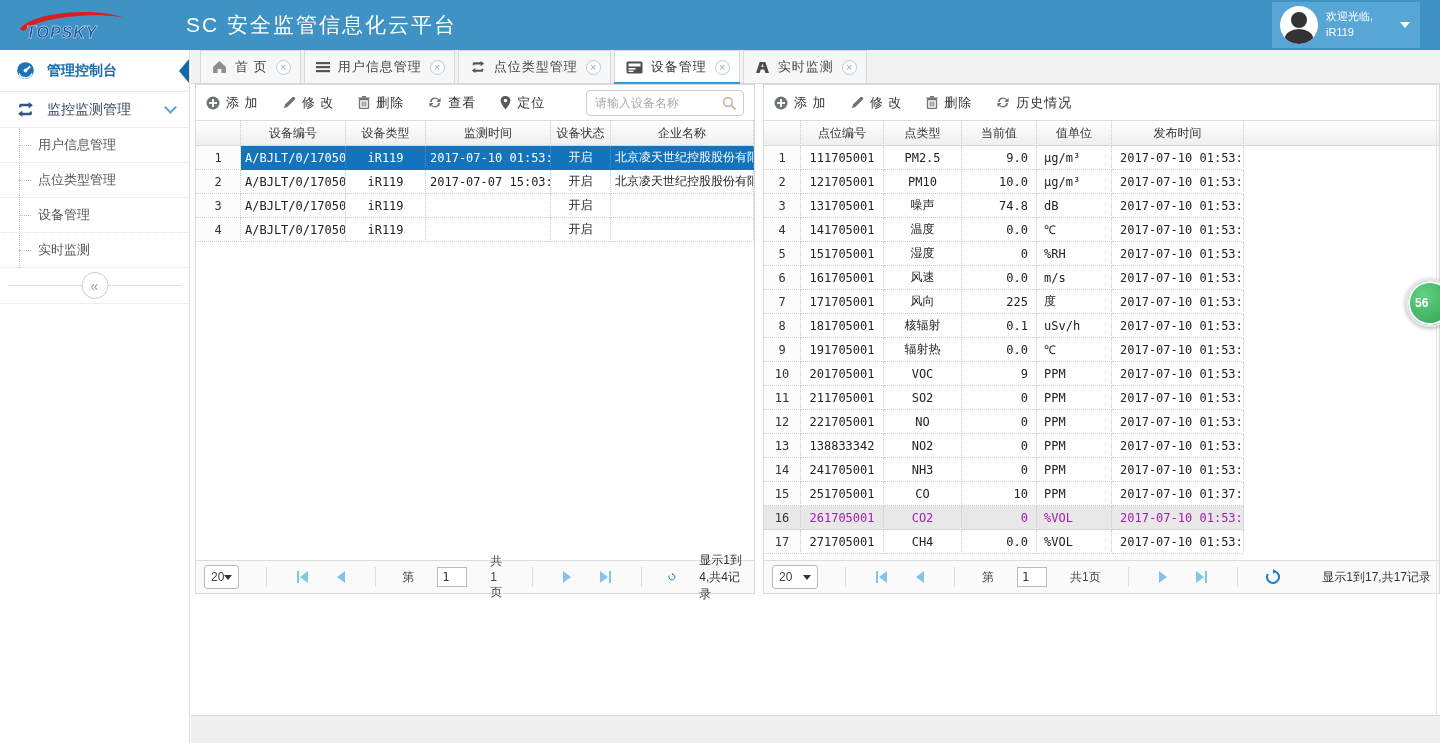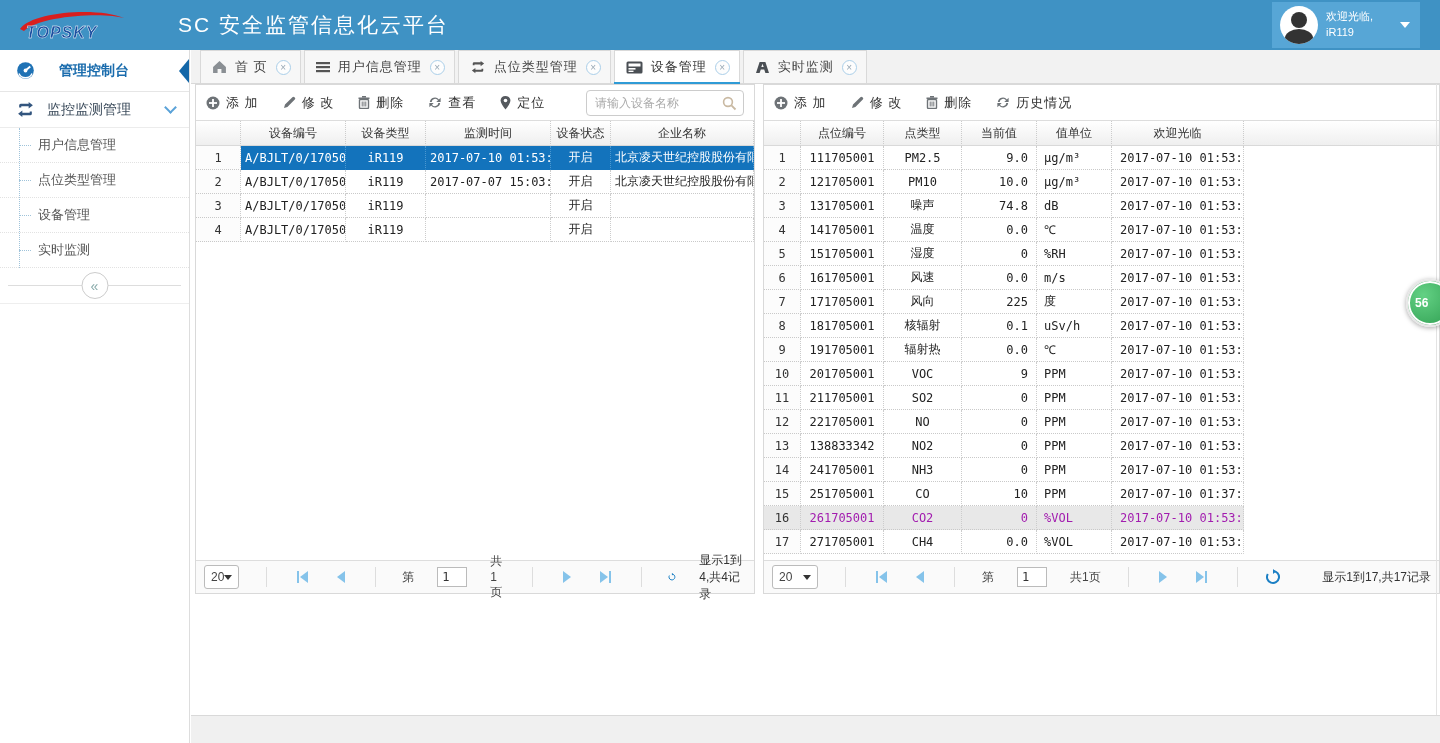--- a/index.html
+++ b/index.html
@@ -2,34 +2,34 @@
 <html><head>
 <meta charset="utf-8">
 <style>
   * { box-sizing:border-box; margin:0; padding:0; }
   html,body { width:1440px; height:743px; overflow:hidden; }
   body { font-family:"Liberation Sans", sans-serif; background:#fff; position:relative; font-size:13px; color:#333; }
 
   
   .header { position:absolute; left:0; top:0; width:1440px; height:50px; background:#3f92c4; z-index:5; }
   .logo { position:absolute; left:14px; top:5px; width:115px; height:40px; }
-  .app-title { position:absolute; left:178px; top:0; height:50px; display:flex; align-items:center;
+  .app-title { position:absolute; left:186px; top:0; height:50px; display:flex; align-items:center;
                color:#fff; font-size:21px; letter-spacing:2px; font-weight:400; }
   .userbox { position:absolute; right:20px; top:2px; width:148px; height:46px; background:#57a6d6;
              display:flex; align-items:center; cursor:pointer; }
   .avatar { width:38px; height:38px; border-radius:50%; background:#fff; margin-left:8px; position:relative; overflow:hidden; flex:none; }
   .avatar .head { position:absolute; left:11px; top:6px; width:16px; height:16px; border-radius:50%; background:#333; }
   .avatar .body { position:absolute; left:5px; top:23px; width:28px; height:18px; border-radius:50% 50% 0 0; background:#333; }
   .welcome { margin-left:8px; color:#fff; font-size:11px; line-height:1.45; }
   .caret-down { width:0; height:0; border-left:5px solid transparent; border-right:5px solid transparent;
                 border-top:6px solid #fff; margin-left:auto; margin-right:10px; }
 
   
   .sidebar { position:absolute; left:0; top:50px; width:190px; bottom:0; background:#fff; border-right:1px solid #ddd; z-index:4; }
-  .side-item1 { height:42px; display:flex; align-items:center; padding-left:16px; gap:24px;
+  .side-item1 { height:42px; display:flex; align-items:center; padding-left:16px; gap:12px;
                 border-bottom:1px solid #e6e6e6; position:relative; cursor:pointer; }
   .side-item1 .lbl { color:#1a6cad; font-weight:bold; font-size:14px; }
   .side-arrow { position:absolute; right:0; top:9px; width:0; height:0;
                 border-top:12px solid transparent; border-bottom:12px solid transparent; border-right:10px solid #1467a8; }
   .side-item2 { height:36px; display:flex; align-items:center; padding-left:16px; gap:12px;
                 border-bottom:1px solid #ececec; position:relative; cursor:pointer;justify-content:center; }
   .side-item2 .lbl { color:#3a4a5a; font-size:14px; }
   .chev { margin-left:auto; margin-right:14px; width:9px; height:9px; border-right:2px solid #5aa2d8;
           border-bottom:2px solid #5aa2d8; transform:rotate(45deg); margin-top:-4px; }
   .submenu { position:relative; }
@@ -412,21 +412,21 @@
           <col style="width:132px">
           <col style="width:195px">
         </colgroup>
       <thead>
         <tr>
           <th></th>
           <th>点位编号</th>
           <th>点类型</th>
           <th>当前值</th>
           <th>值单位</th>
-          <th>欢迎光临</th>
+          <th>发布时间</th>
           <th class="filler"></th>
         </tr>
       </thead>
       <tbody>
           <tr>
             <td class="rownum">1</td>
             <td>111705001</td>
             <td>PM2.5</td>
             <td>9.0</td>
             <td>μg/m³</td>

